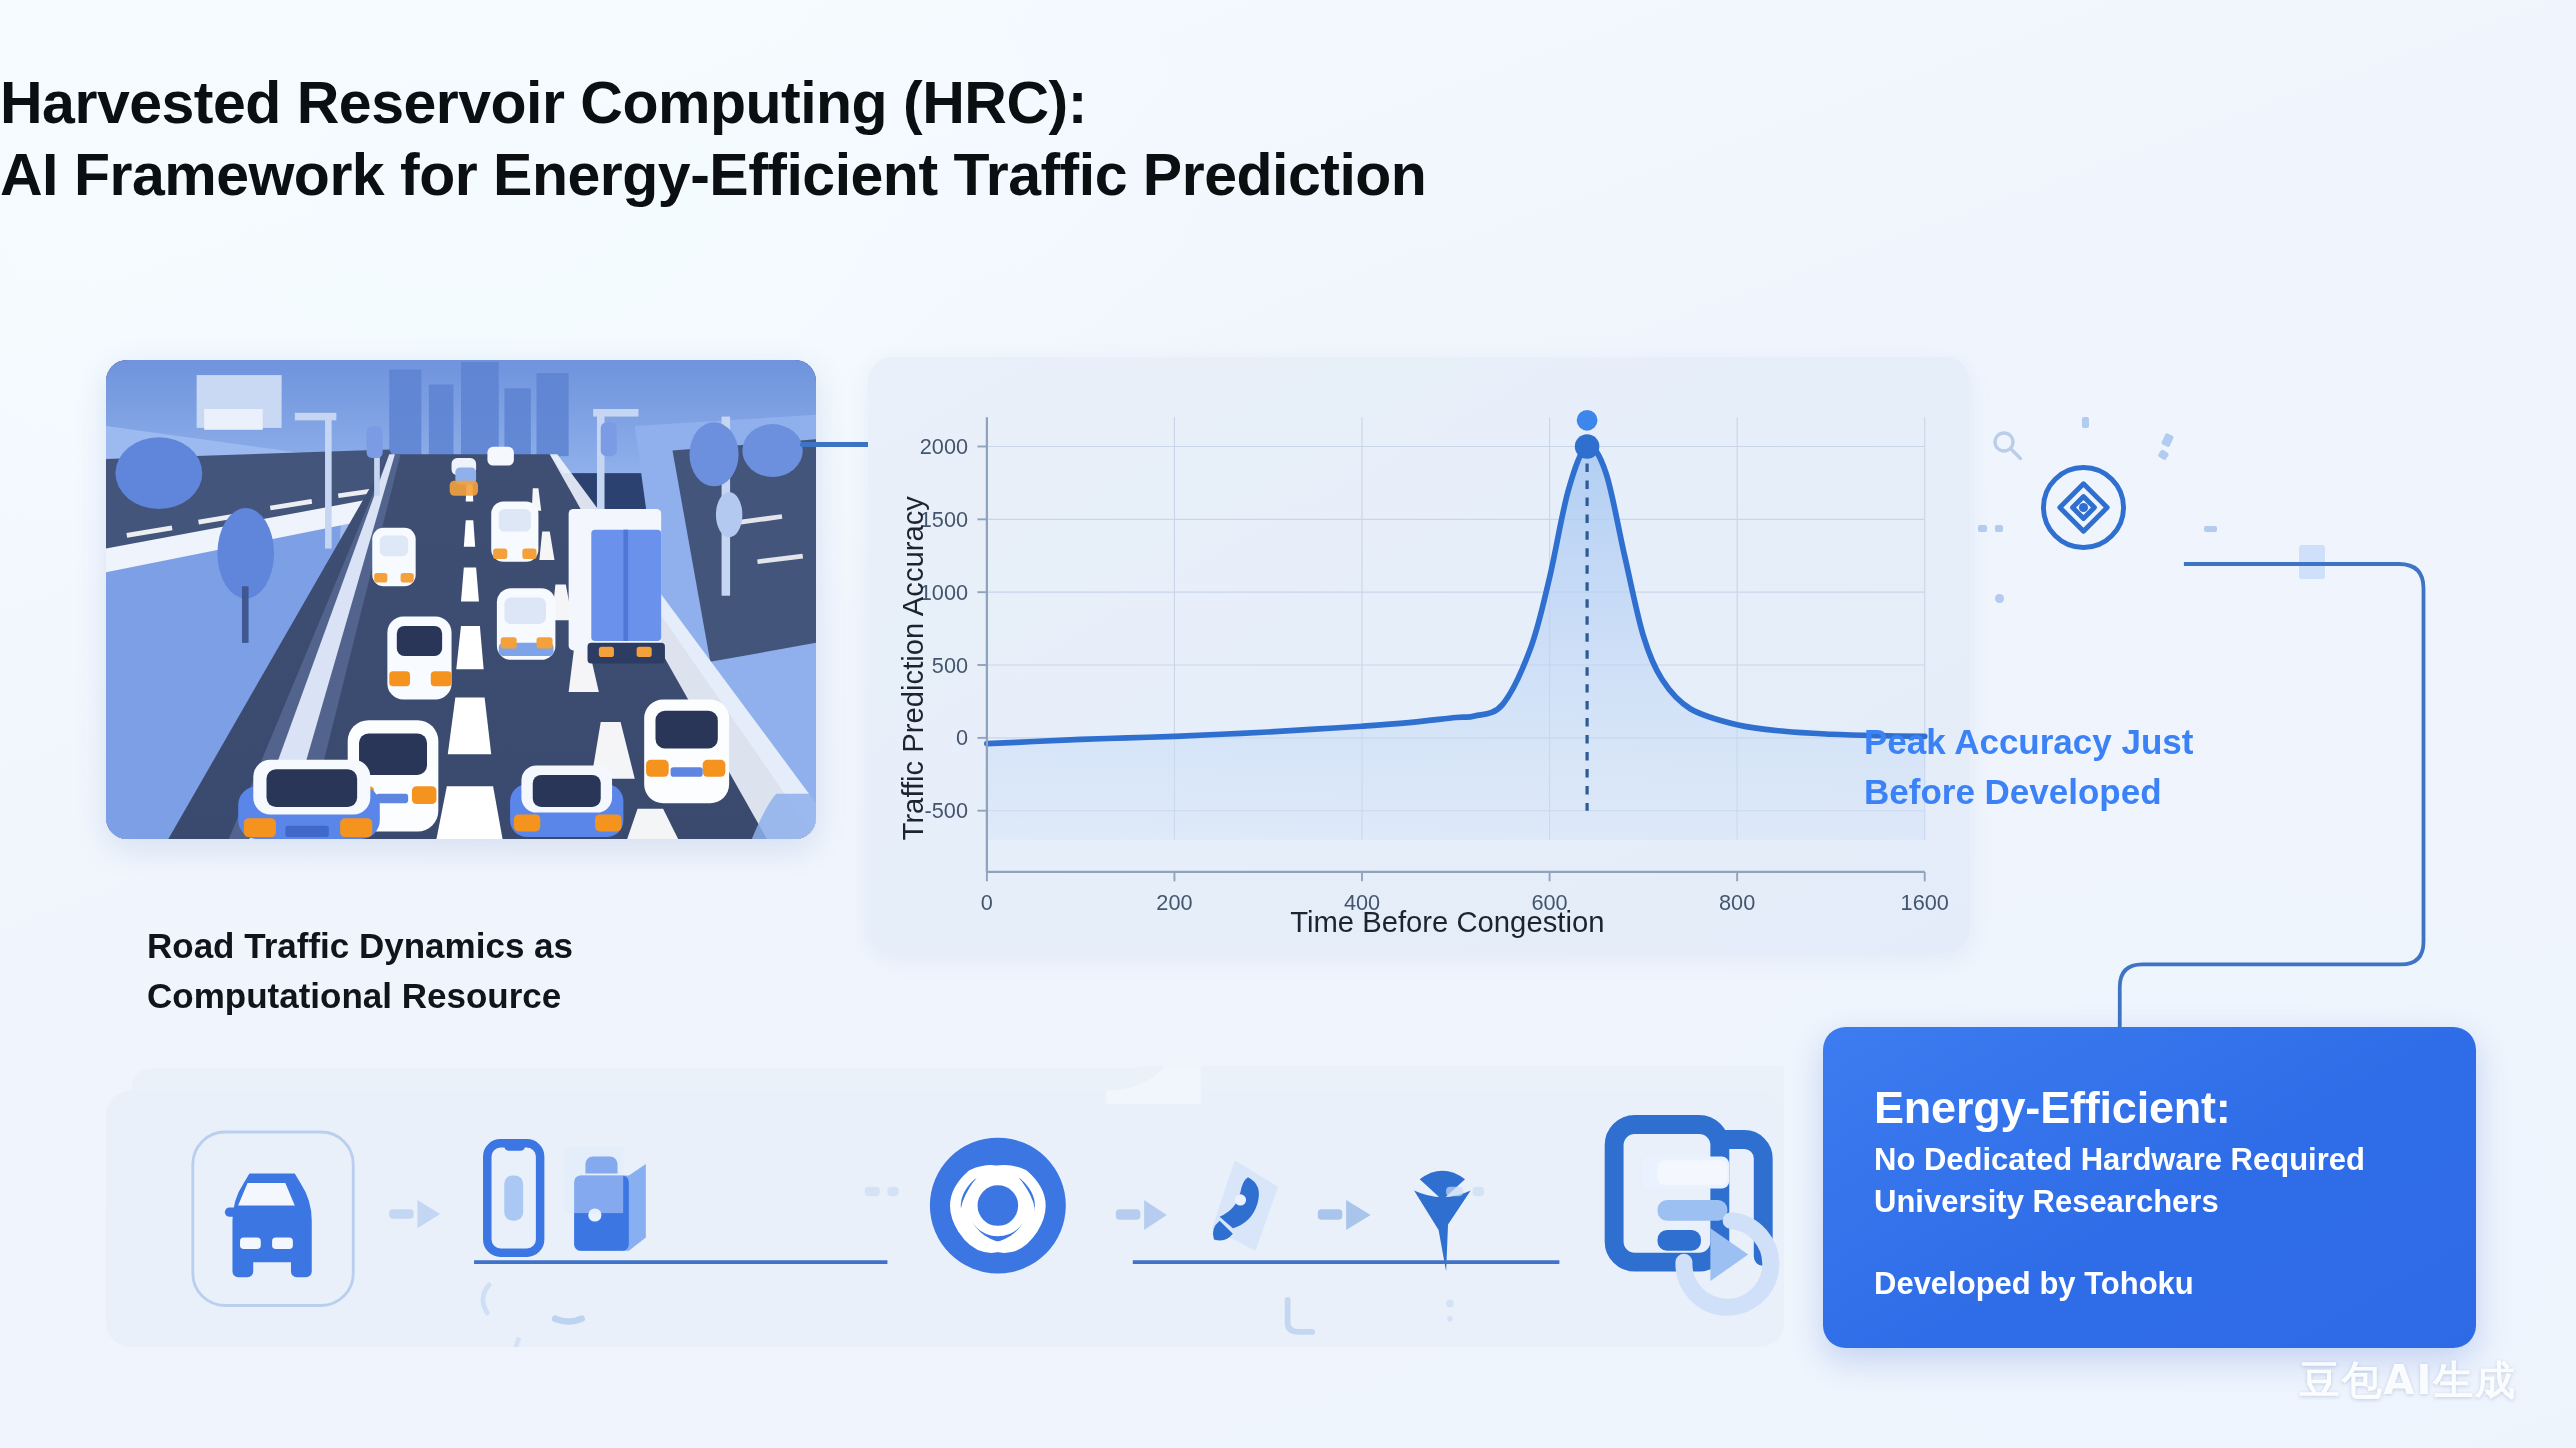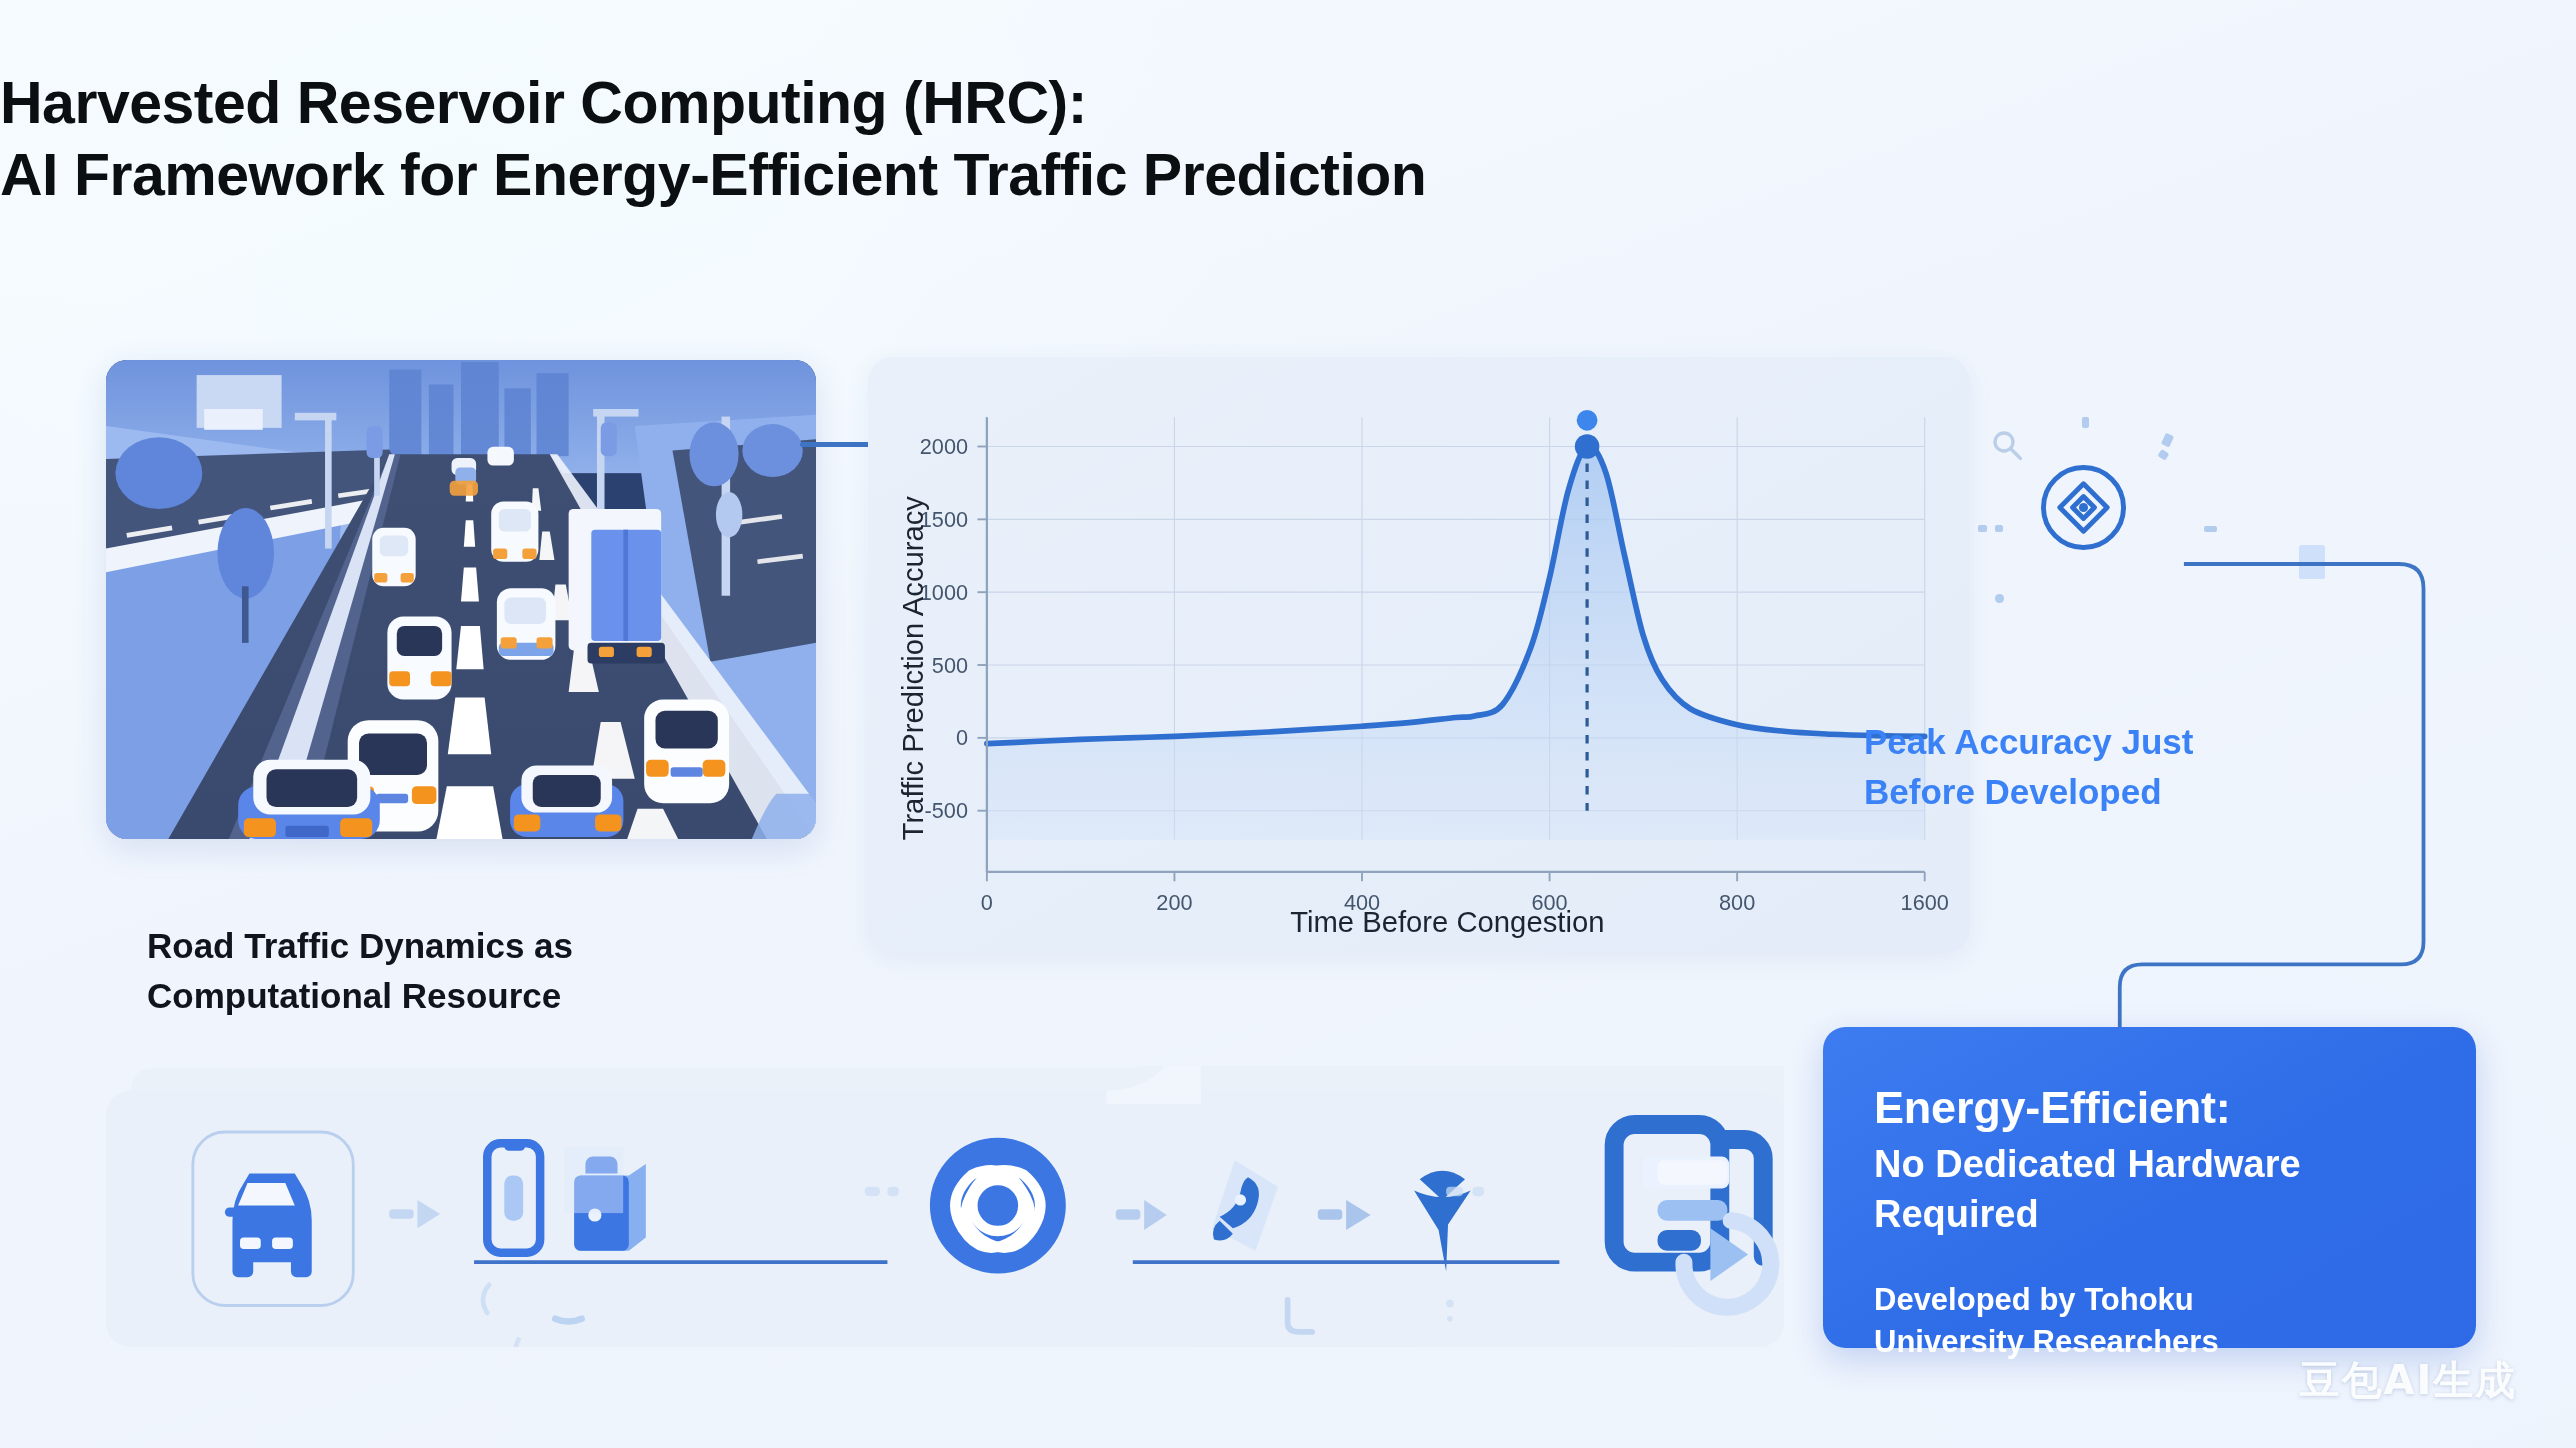--- a/index.html
+++ b/index.html
@@ -79,21 +79,21 @@
   
   .info-box{
     position:absolute;left:1823px;top:1027px;width:653px;height:321px;
     background:linear-gradient(150deg,#3d7bf0 0%,#2f6de8 55%,#2f6ae6 100%);
     border-radius:22.6px;
     box-shadow:0 11.3px 32px rgba(40,90,200,.22);
     padding:53px 51px 0 51px;box-sizing:border-box;
     color:#ffffff;
   }
   .info-h{font-size:45px;font-weight:700;line-height:1.26;letter-spacing:-0.2px;}
-  .info-s{font-size:38px;font-weight:600;line-height:1.3;margin-top:3.8px;}
+  .info-s{font-size:31px;font-weight:600;line-height:1.3;margin-top:3.8px;}
   .info-b{font-size:31px;font-weight:600;line-height:1.36;margin-top:40px;}
 
   
   .watermark{
     position:absolute;right:59px;bottom:40px;
     font-size:40px;font-weight:700;color:rgba(255,255,255,.92);
     letter-spacing:1.9px;
     text-shadow:0 0.9px 3.8px rgba(60,90,150,.25);
     font-family:"DejaVu Sans", sans-serif;
     margin-left:14px;
@@ -486,20 +486,20 @@
         <path d="M1716 78 h20 a20 20 0 0 1 20 20 v104" fill="none" stroke="#2f6fd0" stroke-width="20" stroke-linecap="round"></path>
         <path d="M1672 208 a46 46 0 1 0 50 -44" fill="none" stroke="#cfe0f8" stroke-width="18" stroke-linecap="round"></path>
         <polygon points="1700,172 1740,200 1700,228" fill="#9cc0f2"></polygon>
       </g>
     </svg>
   </div>
 
   <div class="info-box">
     <div class="info-h">Energy-Efficient:</div>
     <div class="info-s">No Dedicated Hardware Required</div>
+    <div class="info-b" style="margin-top:0">University Researchers</div>
     <div class="info-b">Developed by Tohoku</div>
-    <div class="info-b" style="margin-top:0">University Researchers</div>
   </div>
 
   <div class="watermark">豆包AI生成</div>
 
 </div>
 
 
 </body></html>

